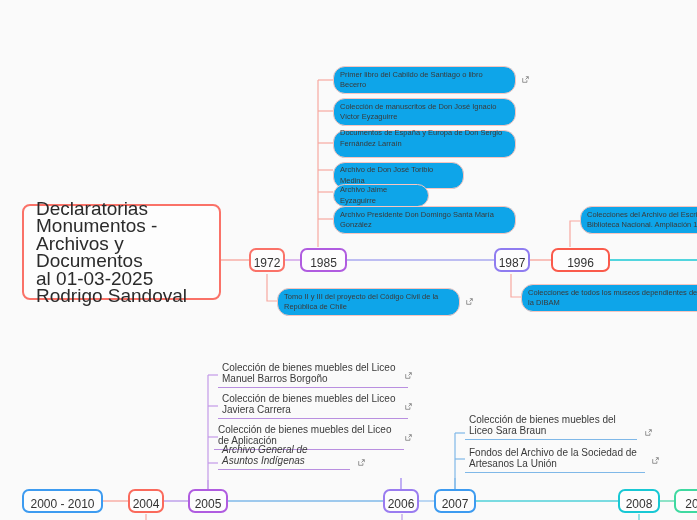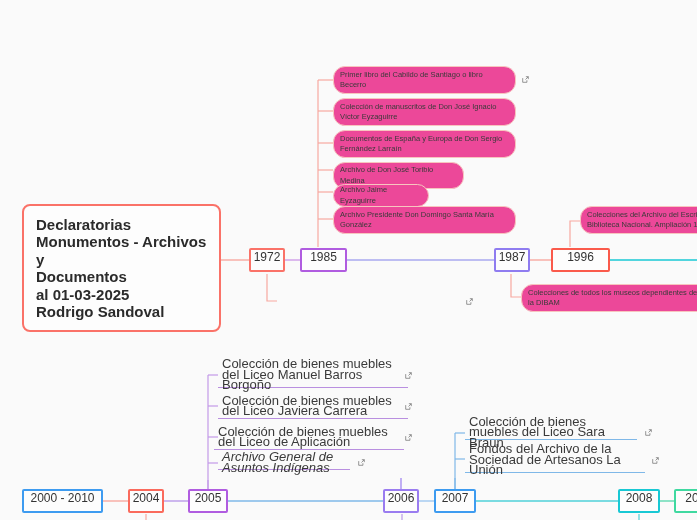--- a/index.html
+++ b/index.html
@@ -10,51 +10,51 @@
     overflow:hidden;
     position:relative;
   }
   #canvas{position:absolute;left:0;top:0;width:697px;height:520px;}
   svg.links{position:absolute;left:0;top:0;width:697px;height:520px;pointer-events:none;}
 
   .node{position:absolute;box-sizing:border-box;background:#fdfdfd;}
 
   
   .root{
-    left:22px;top:204px;width:199px;height:128px;
+    left:22px;top:204px;width:199px;height:96px;
     border:2px solid #fa7268;border-radius:8px;
     padding:10px 12px;
-    font-size:15px;line-height:17.5px;color:#2b2b2b;
+    font-size:19px;line-height:17.5px;color:#2b2b2b;
     white-space:pre-line;
-    display:flex;align-items:center;font-weight:bold;
+    display:flex;align-items:center;
   }
 
   
   .year{
-    border-radius:2px;border:2px solid #999;
-    display:flex;align-items:flex-start;justify-content:center;
+    border-radius:7px;border:2px solid #999;
+    display:flex;align-items:flex-end;justify-content:center;
     font-size:12px;color:#333;height:24px;
     background:#fdfdfd;
   }
 
   
   .leaf-box{
     border:1px solid #f7c5bf;border-radius:12px;
-    background:#ec4899;
+    background:#0ea5e9;
     padding:8px 6px;
     font-size:7.5px;line-height:10.5px;color:#3a3a3a;
     display:flex;align-items:center;
   }
   
   .leaf-ul{
     border-bottom:1.3px solid #b98fe0;
     background:transparent;
     padding:4px 4px 3px 4px;
-    font-size:13px;line-height:10.5px;color:#3a3a3a;
-    display:flex;align-items:center;
+    font-size:10px;line-height:10.5px;color:#3a3a3a;
+    display:flex;align-items:flex-end;
   }
   .leaf-ul.blue{border-bottom-color:#7fb8e8;}
 
   .ext{
     position:absolute;
     width:7px;height:7px;
     color:#6b6b6b;
   }
   .ext svg{display:block;}
   .lbl{display:block;}
@@ -143,36 +143,39 @@
   <div class="ext" style="left:522px;top:76px;">
     <svg viewBox="0 0 10 10" width="7" height="7">
         <path d="M1 3v6h6V6M5.5 1H9v3.5M9 1 5 5" stroke="#6b6b6b" stroke-width="1" fill="none"></path>
       </svg>
   </div>
 
   <div class="node leaf-box" style="left:333px;top:98px;width:183px;height:28px;">
     <span class="lbl">Colección de manuscritos de Don José Ignacio Víctor Eyzaguirre</span>
   </div>
 
-  <div class="node leaf-box" style="left:333px;top:130px;width:183px;height:28px;">
+  <div class="node leaf-box" style="left:333px;top:130px;width:183px;height:28px;align-items:flex-end;">
     <span class="lbl">Documentos de España y Europa de Don Sergio Fernández Larraín</span>
   </div>
 
   <div class="node leaf-box" style="left:333px;top:162px;width:131px;height:27px;">
     <span class="lbl">Archivo de Don José Toribio Medina</span>
   </div>
 
   <div class="node leaf-box" style="left:333px;top:184px;width:96px;height:23px;">
     <span class="lbl">Archivo Jaime Eyzaguirre</span>
   </div>
 
   <div class="node leaf-box" style="left:333px;top:206px;width:183px;height:28px;">
     <span class="lbl">Archivo Presidente Don Domingo Santa María González</span>
   </div>
 
+  <div class="node leaf-box" style="left:277px;top:288px;width:183px;height:28px;">
+    <span class="lbl">Tomo II y III del proyecto del Código Civil de la República de Chile</span>
+  </div>
   <div class="ext" style="left:466px;top:298px;">
     <svg viewBox="0 0 10 10" width="7" height="7">
         <path d="M1 3v6h6V6M5.5 1H9v3.5M9 1 5 5" stroke="#6b6b6b" stroke-width="1" fill="none"></path>
       </svg>
   </div>
 
   <div class="node leaf-box" style="left:580px;top:206px;width:140px;height:28px;white-space:pre-line;align-items:center;">
     <span class="lbl">Colecciones del Archivo del Escrit
 Biblioteca Nacional. Ampliación 1</span>
   </div>

